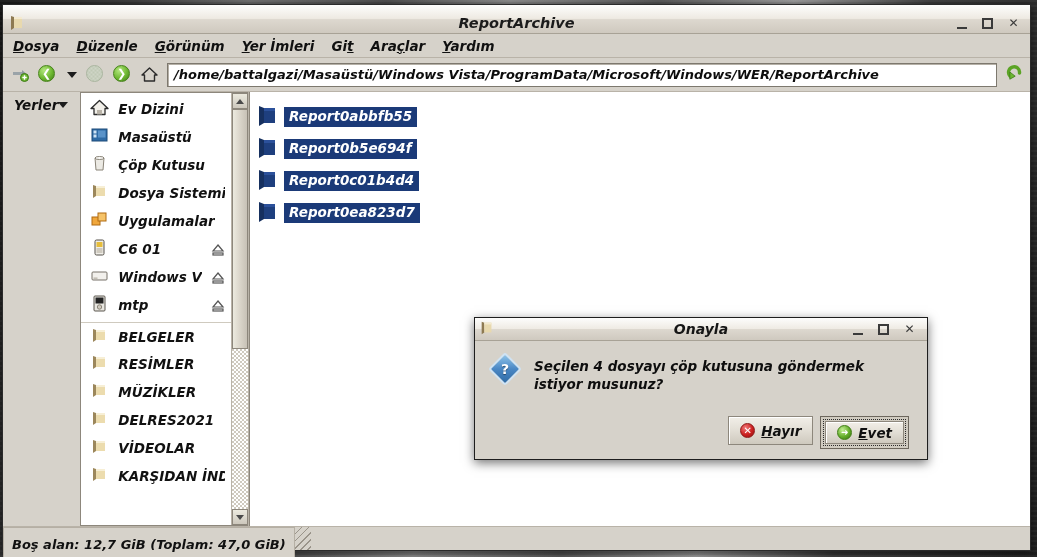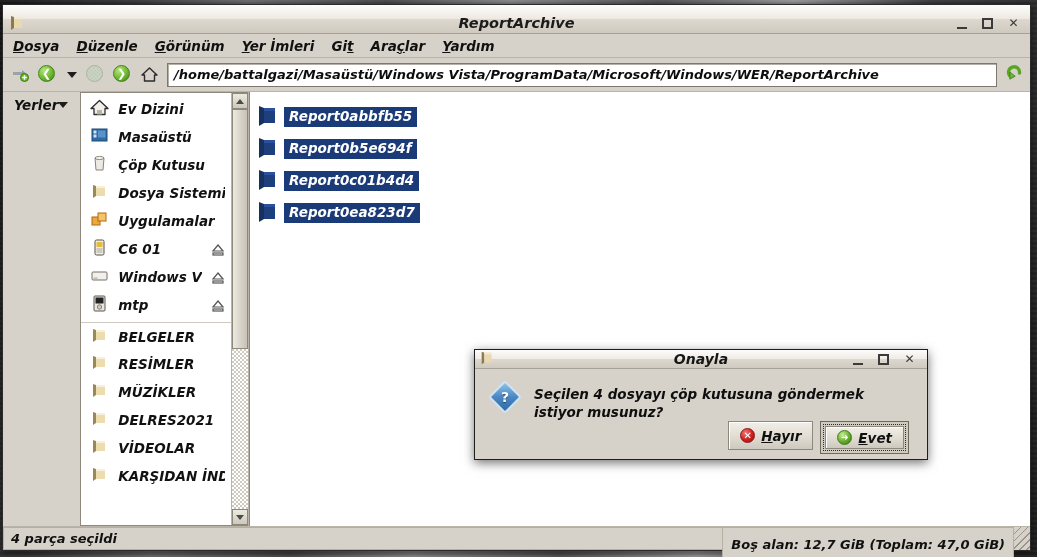--- a/index.html
+++ b/index.html
@@ -355,28 +355,27 @@
       repeating-linear-gradient(-45deg, transparent 0 2px, #9a948a 2px 3px, transparent 3px 5px);
     align-self: stretch;
   }
 
   
   #dialog {
     position: absolute;
     left: 474px;
     top: 317px;
     width: 454px;
-    height: 111px;
+    height: 143px;
     background: #d6d2ca;
     border: 1px solid #1e1e1e;
     box-shadow: 0 3px 10px rgba(0,0,0,.55);
     display: flex;
     flex-direction: column;
     z-index: 20;
-    margin-top: 32px;
   }
   .dlg-title {
     height: 23px;
     background: linear-gradient(180deg,#fdfdfc 0%, #efebe4 48%, #ddd8cf 52%, #cfc9bf 100%);
     border-bottom: 1px solid #a8a296;
     display: flex;
     align-items: center;
     padding: 0 5px 0 4px;
     position: relative;
   }
@@ -783,23 +782,20 @@
               <path d="M8 4 L19 4 L19 7 L8 7 Z" fill="#2c519b"></path>
             </svg>
         </span>
         <span class="file-label">Report0ea823d7</span>
       </div>
 
     </div>
   </div>
 
   <div class="statusbar">
-    <div class="sb-left">
-      <span class="status-text">4 parça seçildi</span>
-    </div>
     <div class="sb-right">
       <span class="status-text">Boş alan: 12,7 GiB (Toplam: 47,0 GiB)</span>
     </div>
     <div class="grip"></div>
   </div>
 </div>
 
 <div id="dialog">
   <div class="dlg-title">
     <span class="win-icon">

